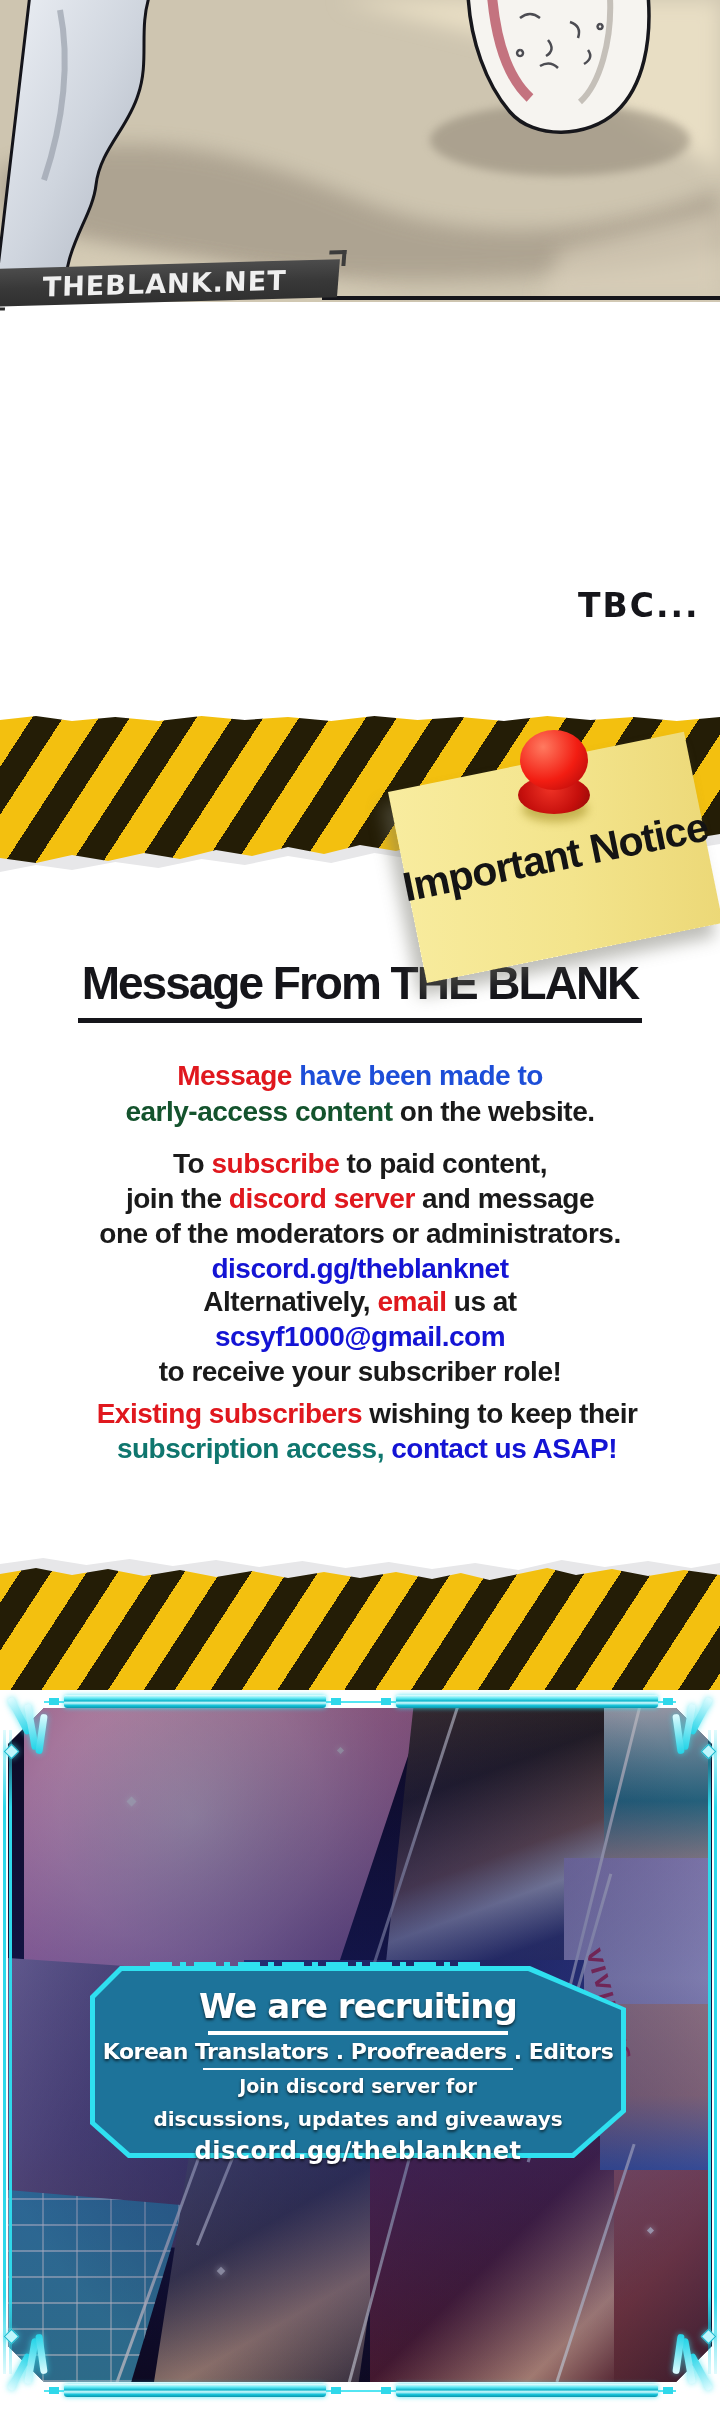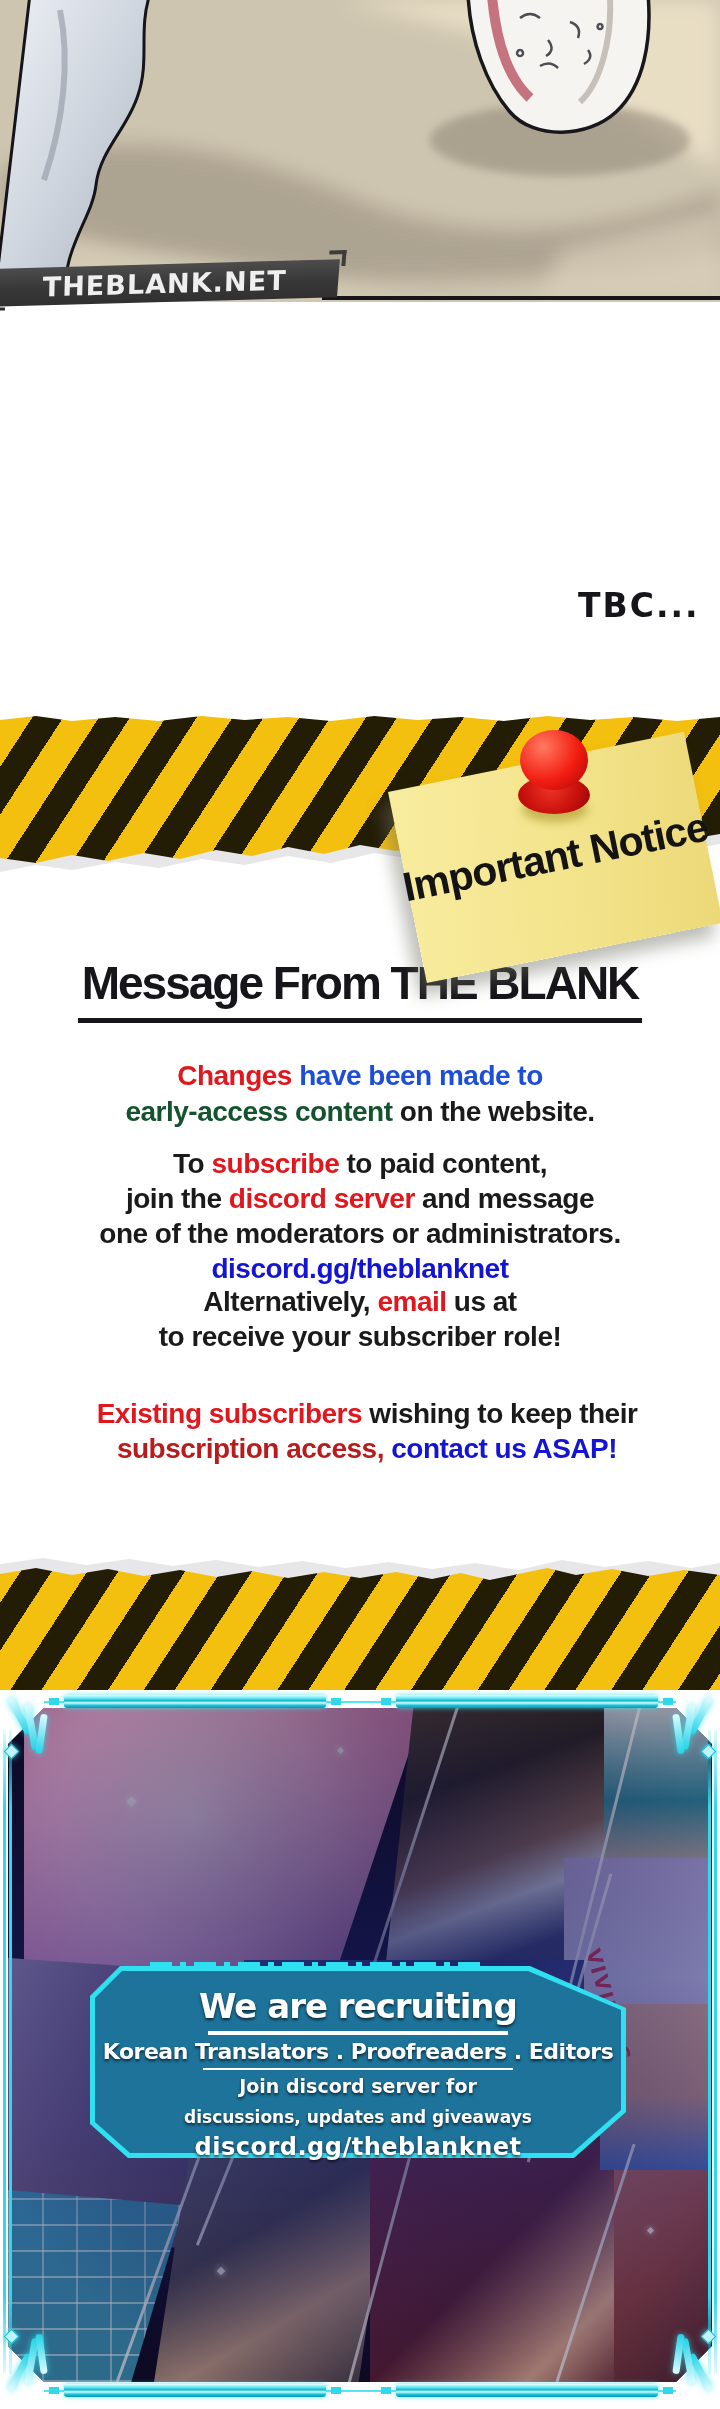--- a/index.html
+++ b/index.html
@@ -163,21 +163,21 @@
       #2fe0f0 30px 36px,transparent 36px 44px);}
   .recruit-text{position:absolute;left:90px;top:274px;width:536px;height:192px;
     display:flex;flex-direction:column;align-items:center;color:#fff;
     text-shadow:0 2px 3px rgba(0,0,0,.65);font-family:"DejaVu Sans",sans-serif;}
   .r-title{margin-top:20px;font-size:34px;font-weight:bold;letter-spacing:-1px;}
   .rule-double{margin-top:5px;width:300px;height:7px;
     border-top:2px solid #fff;border-bottom:2px solid #fff;}
   .r-roles{margin-top:4px;font-size:22px;font-weight:bold;letter-spacing:-0.5px;}
   .rule-single{margin-top:4px;width:310px;border-top:2px solid #fff;}
   .r-join{margin-top:5px;font-size:19px;font-weight:bold;}
-  .r-disc{margin-top:10px;font-size:17px;font-weight:bold;}
+  .r-disc{margin-top:10px;font-size:20px;font-weight:bold;}
   .r-url{margin-top:6px;font-size:24px;font-weight:bold;letter-spacing:0.5px;}
 </style>
 </head>
 <body>
 
 <div class="page">
 
   <div class="panel">
     <svg width="720" height="302" viewBox="0 0 720 302">
       <defs>
@@ -238,36 +238,37 @@
     <div class="shadow"></div>
     <div class="base"></div>
     <div class="ball"></div>
   </div>
 
   <div class="heading">
     <span>Message From THE BLANK</span>
   </div>
 
   <div class="para p1">
-    <div class="pline"><span style="color: rgb(224, 24, 30);">Changes</span><span style="color: #1d4ed8;"> have been made to</span></div>
+    <div class="pline"><span style="color: rgb(224, 24, 30);">Message</span><span style="color: #1d4ed8;"> have been made to</span></div>
     <div class="pline"><span style="color: #14532d;">early-access content</span><span style="color: rgb(26, 26, 26);"> on the website.</span></div>
   </div>
   <div class="para p2">
     <div class="pline"><span style="color: rgb(26, 26, 26);">To </span><span style="color: rgb(224, 24, 30);">subscribe</span><span style="color: rgb(26, 26, 26);"> to paid content,</span></div>
     <div class="pline"><span style="color: rgb(26, 26, 26);">join the </span><span style="color: rgb(224, 24, 30);">discord server</span><span style="color: rgb(26, 26, 26); margin-top: 42px;"> and message</span></div>
     <div class="pline"><span style="color: rgb(26, 26, 26);">one of the moderators or administrators.</span></div>
     <div class="pline"><span style="color: rgb(20, 20, 212);">discord.gg/theblanknet</span></div>
   </div>
   <div class="para p3">
     <div class="pline"><span style="color: rgb(26, 26, 26);">Alternatively, </span><span style="color: rgb(224, 24, 30);">email</span><span style="color: rgb(26, 26, 26);"> us at</span></div>
+    <div class="pline"><span style="color: rgb(20, 20, 212);">scsyf1000@gmail.com</span></div>
     <div class="pline"><span style="color: rgb(26, 26, 26); text-align: center;">to receive your subscriber role!</span></div>
   </div>
   <div class="para p4">
     <div class="pline"><span style="color: rgb(224, 24, 30);">Existing subscribers</span><span style="color: rgb(26, 26, 26);"> wishing to keep their</span></div>
-    <div class="pline"><span style="color: #b91c1c;">subscription access, </span><span style="color: rgb(20, 20, 212);">contact us ASAP!</span></div>
+    <div class="pline"><span style="color: #0f766e;">subscription access, </span><span style="color: rgb(20, 20, 212);">contact us ASAP!</span></div>
   </div>
 
   <div class="tape tape2">
     <div class="paper"></div>
     <div class="stripes"></div>
   </div>
 
   <div class="banner">
     <div class="collage">
       <div class="tile t-pink"></div>

